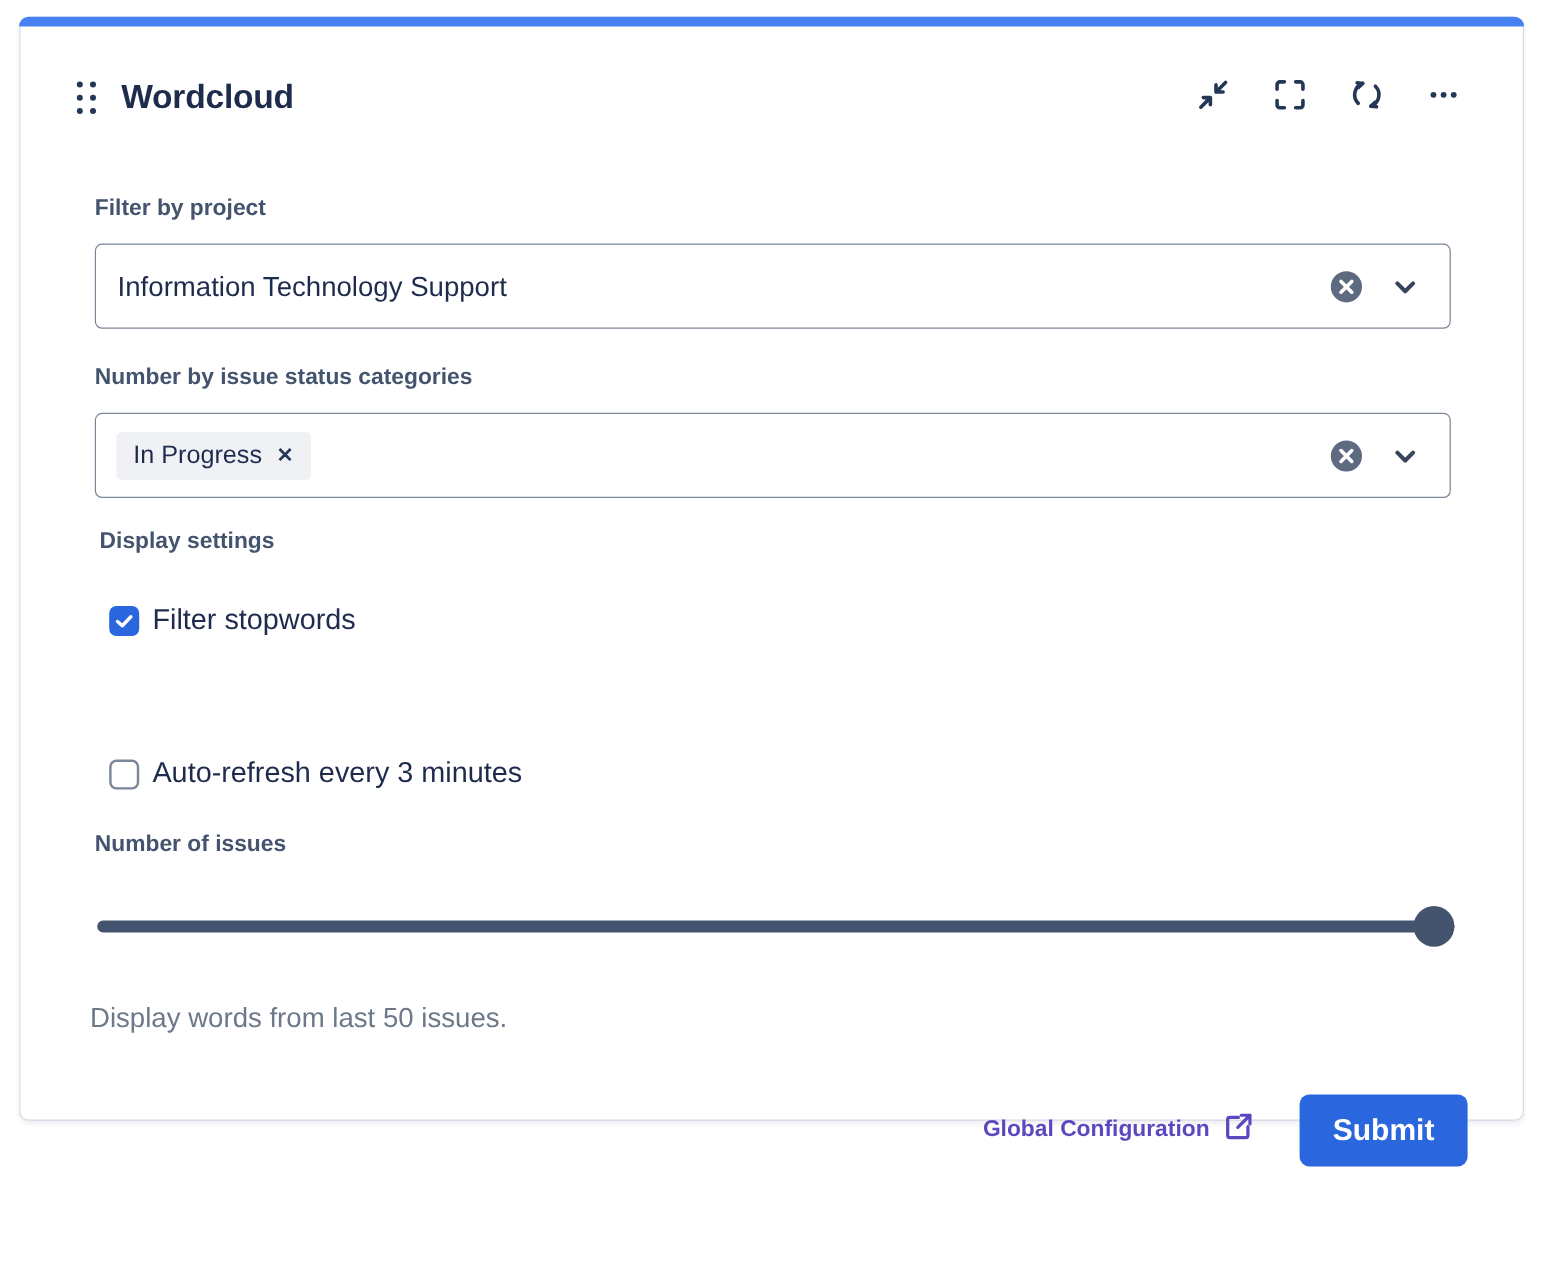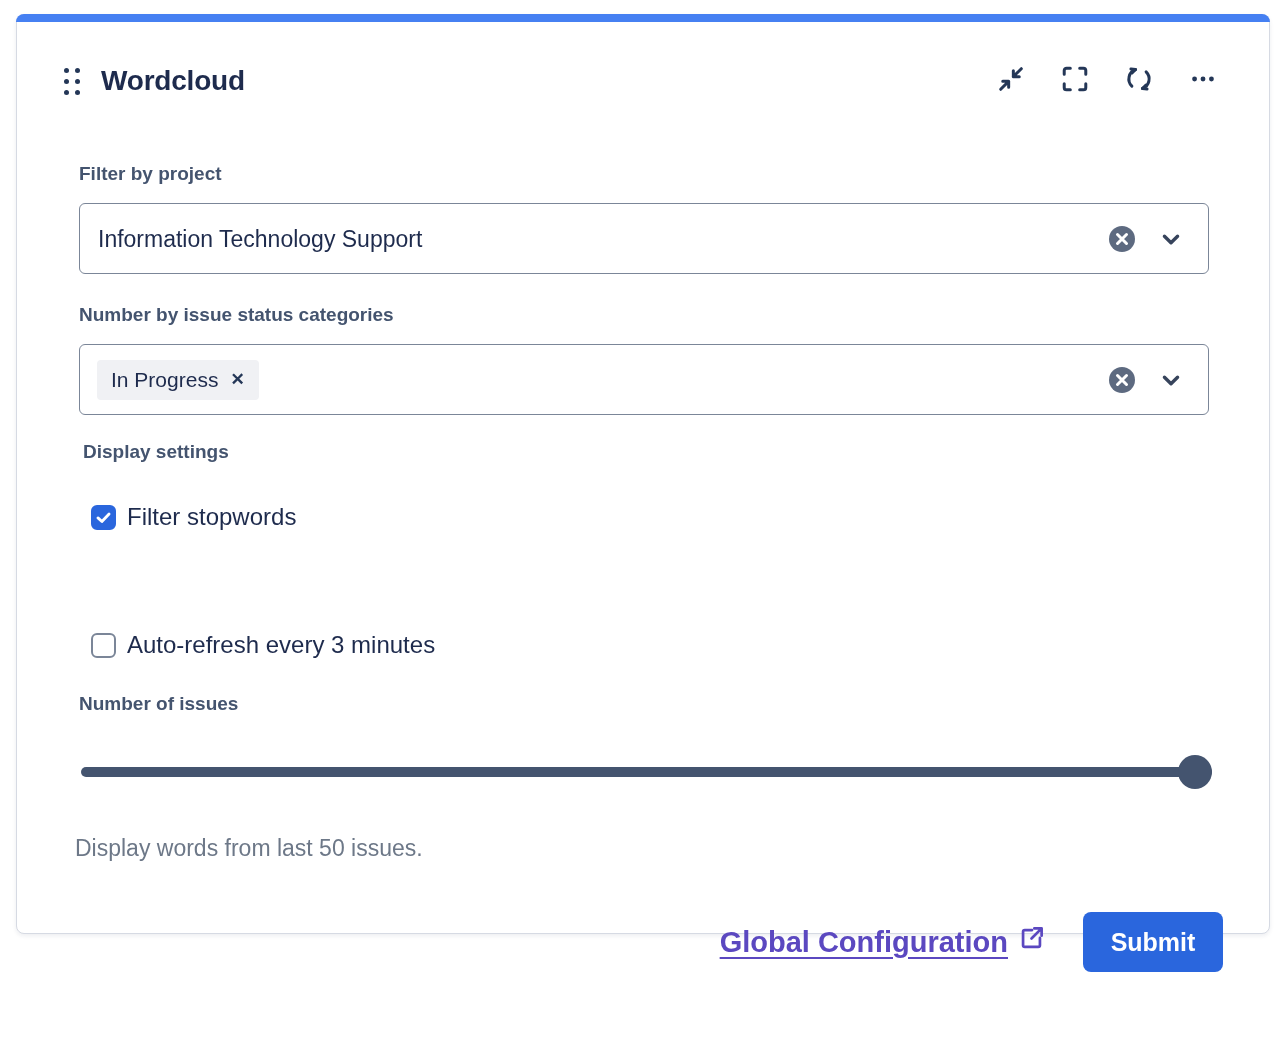--- a/index.html
+++ b/index.html
@@ -81,21 +81,21 @@
     position:absolute; right:0; top:0; width:34px; height:34px;
     background:#44546f; border-radius:50%; cursor:grab;
   }
 
   .help-text { position:absolute; left:58px; top:820px; font-size:23px; color:#6d7888; }
 
   
   .footer { position:absolute; right:46px; top:897px; height:60px;
     display:flex; align-items:center; gap:38px; }
   .config-link { display:inline-flex; align-items:center; gap:10px;
-    font-size:29px; font-weight:bold; color:#5b48c0; text-decoration:underline;
+    font-size:19px; font-weight:bold; color:#5b48c0; 
     text-underline-offset:5px; cursor:pointer; }
   .submit-btn {
     width:140px; height:60px; background:#2a66dd; color:#ffffff; border:none;
     border-radius:8px; font-size:25px; font-weight:bold; cursor:pointer;
     font-family:"Liberation Sans", sans-serif;
   }
 </style>
 </head>
 <body>
 

